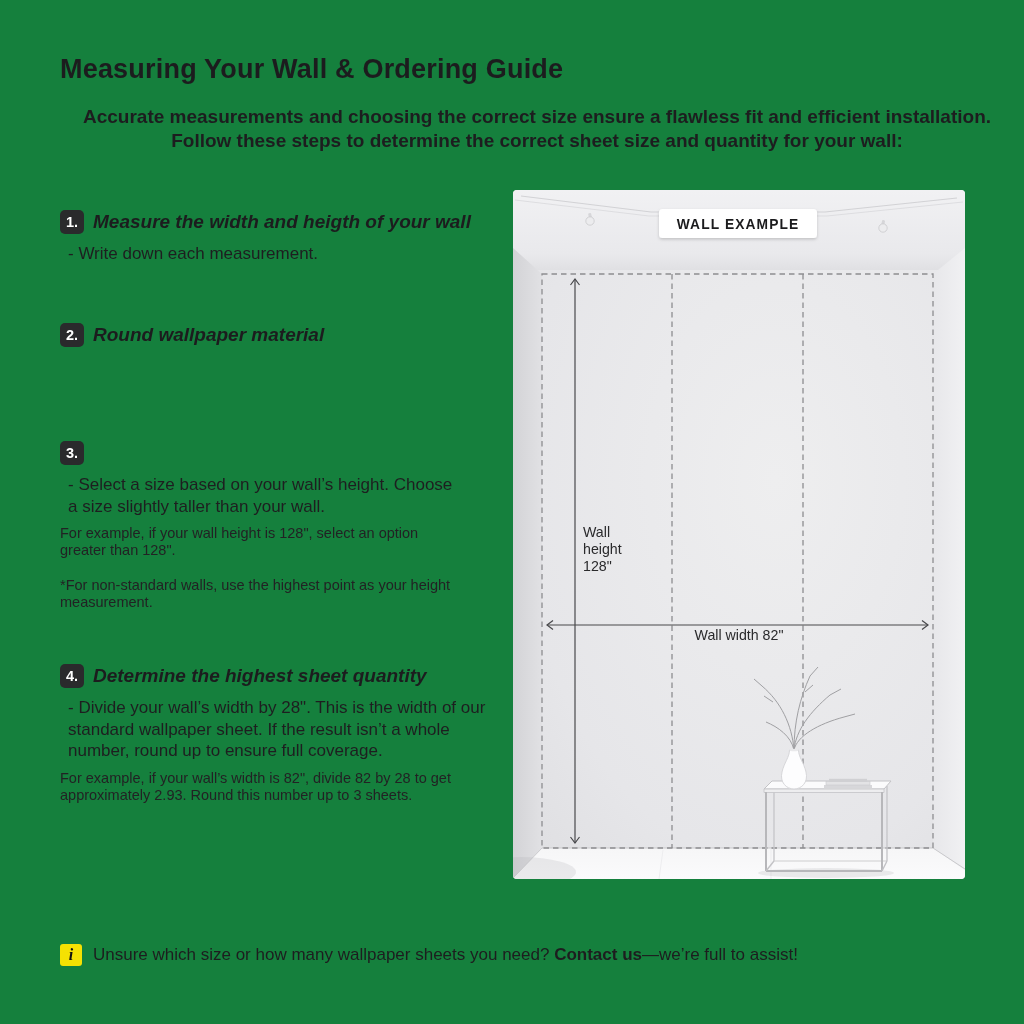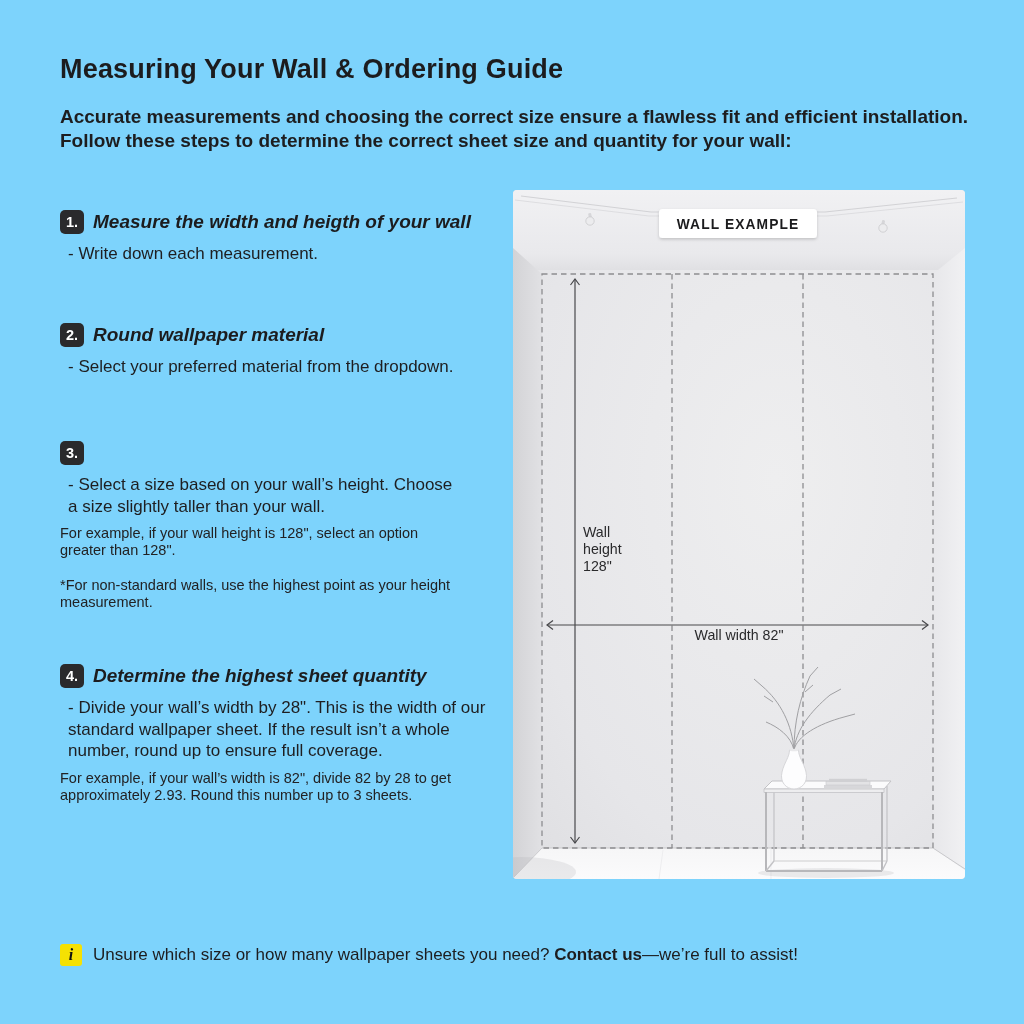--- a/index.html
+++ b/index.html
@@ -1,22 +1,22 @@
 <!DOCTYPE html>
 <html><head>
 <meta charset="utf-8">
 <style>
   html,body{margin:0;padding:0;background:#ffffff;}
-  #page{position:relative;width:1024px;height:1024px;background:#7dd3fc;
+  #page{position:relative;width:1024px;height:1024px;background:#15803d;
         font-family:"Liberation Sans",sans-serif;color:#1d1d1f;overflow:hidden;}
 
   h1#title{position:absolute;left:60px;top:54px;margin:0;font-size:27px;font-weight:700;
            letter-spacing:0.2px;color:#1c1c1e;}
-  #intro{position:absolute;left:60px;top:105px;width:930px;margin:0;
-         font-size:19px;line-height:24px;font-weight:700;color:#1d1d1f;}
+  #intro{position:absolute;left:72px;top:105px;width:930px;margin:0;
+         font-size:19px;line-height:24px;font-weight:700;color:#1d1d1f;text-align:center;}
 
   .step{position:absolute;left:60px;}
   .step-header{display:flex;align-items:center;gap:9px;}
   .step-badge{width:24px;height:24px;border-radius:5px;background:#2a2a2c;color:#ffffff;
               font-size:14.5px;font-weight:700;display:flex;align-items:center;justify-content:center;
               flex:0 0 auto;}
   .step-title{margin:0;font-size:19px;font-weight:700;color:#1c1c1e;font-style:italic;}
   .step-body{margin:9px 0 0 8px;font-size:17px;line-height:21.5px;font-weight:400;color:#1e1e20;}
   .step-example{margin:8px 0 0 0;font-size:14.5px;line-height:17px;color:#222224;}
   .step-note{margin:18px 0 12px 0;font-size:14.5px;line-height:17px;color:#222224;}
@@ -54,21 +54,20 @@
       <h2 class="step-title">Measure the width and heigth of your wall</h2>
     </div>
     <p class="step-body">- Write down each measurement.</p>
   </div>
 
   <div class="step" id="step-2">
     <div class="step-header">
       <span class="step-badge">2.</span>
       <h2 class="step-title">Round wallpaper material</h2>
     </div>
-    <p class="step-body">- Select your preferred material from the dropdown.</p>
   </div>
 
   <div class="step" id="step-3">
     <div class="step-header">
       <span class="step-badge">3.</span>
     </div>
     <p class="step-body">- Select a size based on your wall’s height. Choose a size slightly taller than your wall.</p>
     <p class="step-example">For example, if your wall height is 128", select an option greater than 128".</p>
     <p class="step-note">*For non-standard walls, use the highest point as your height measurement.</p>
   </div>

